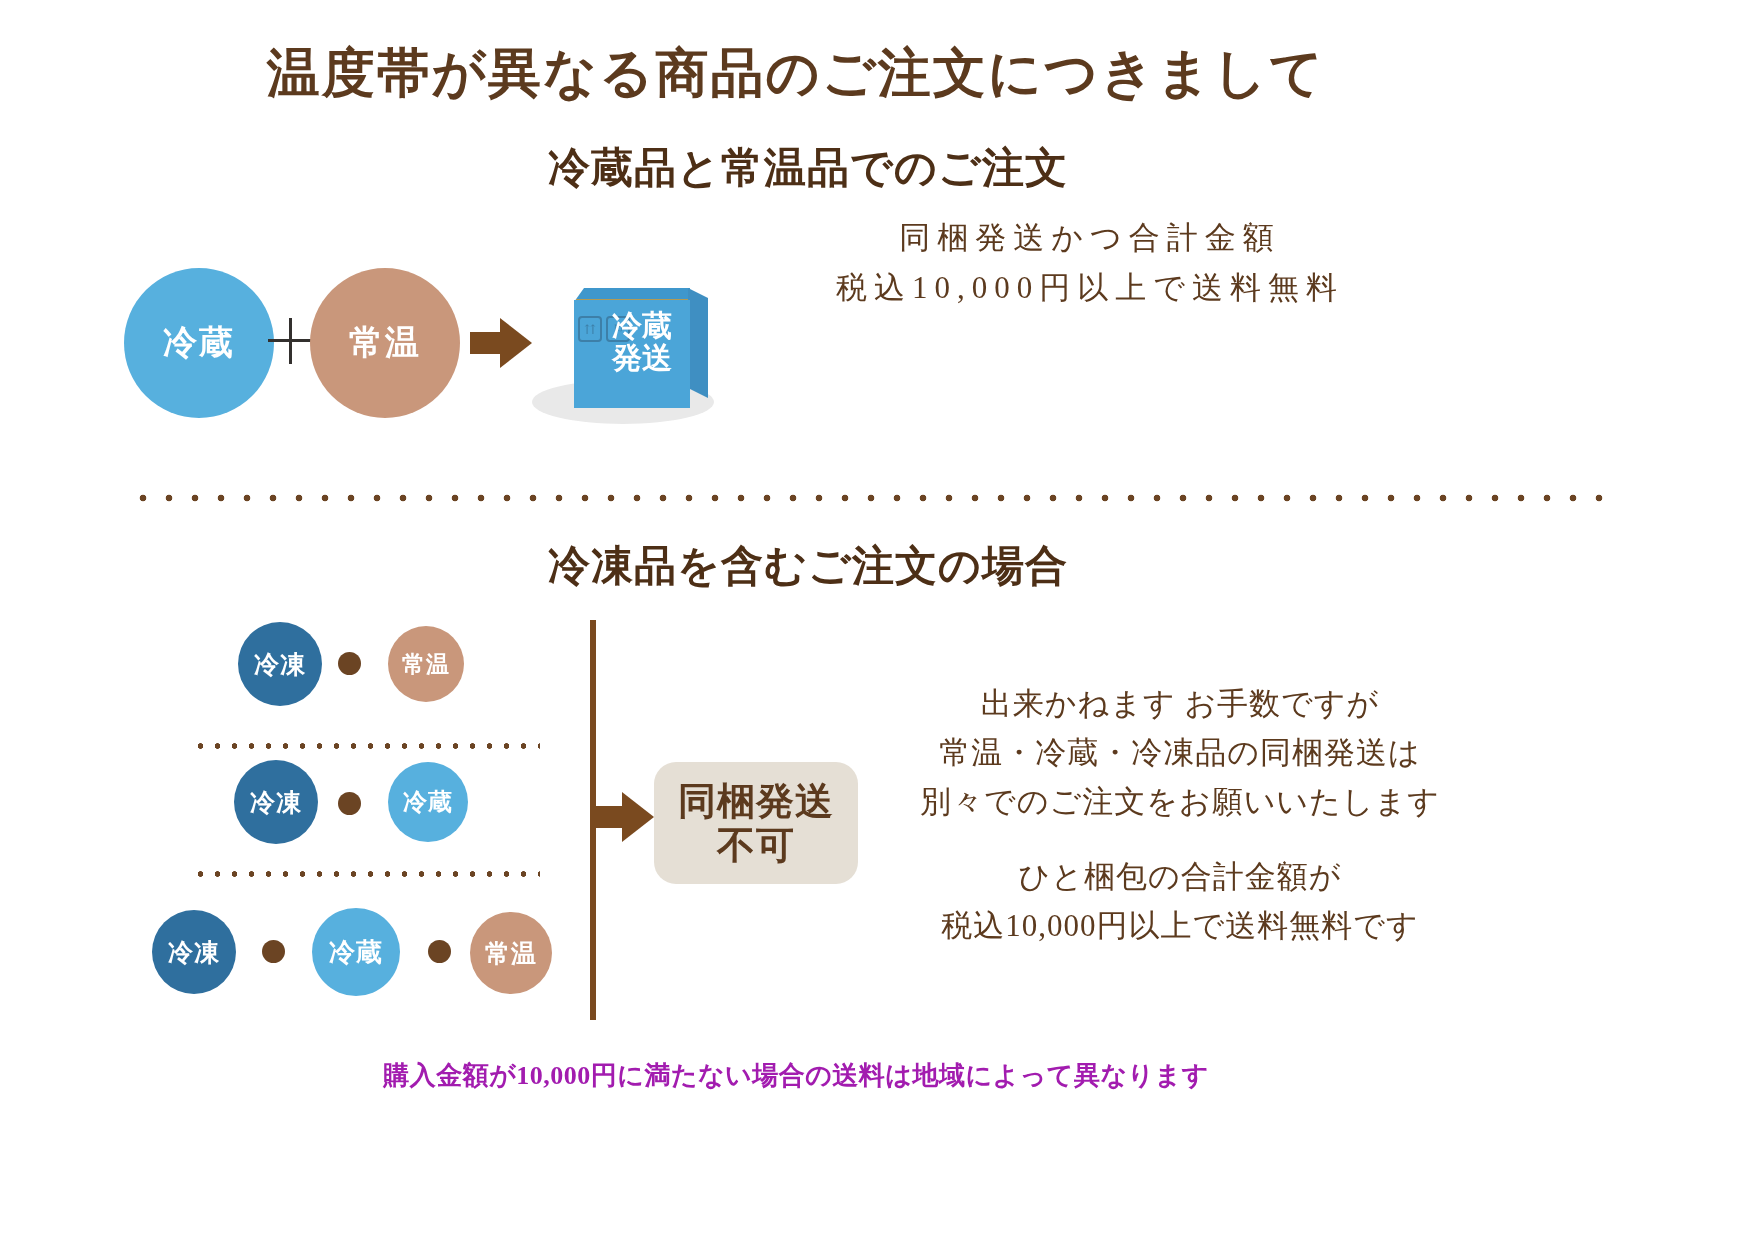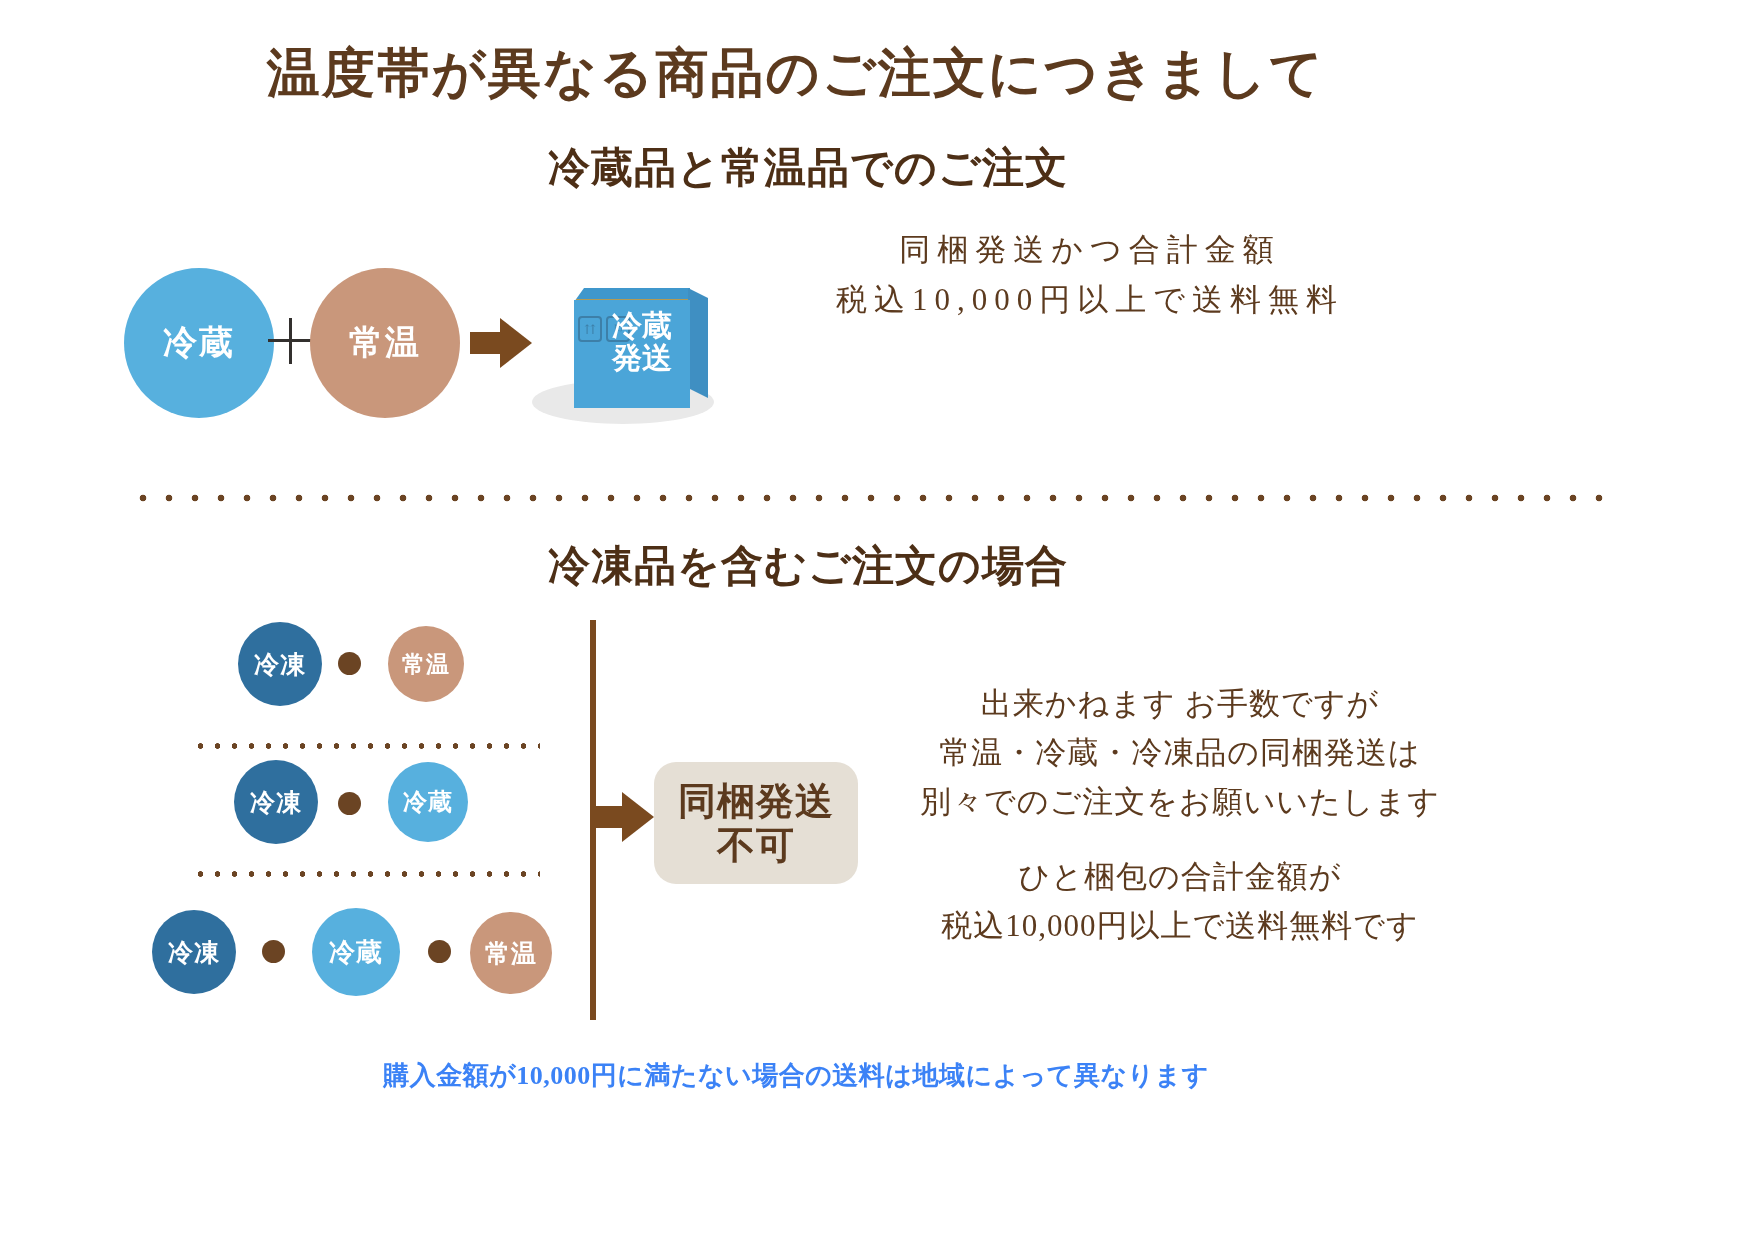--- a/index.html
+++ b/index.html
@@ -143,21 +143,21 @@
   .hi .glyph {
     position: absolute; left: 0; top: 0; width: 100%; height: 100%;
     display: flex; align-items: center; justify-content: center;
     font-size: 13px; color: #3d7fa8; line-height: 1;
   }
 
   
   .text-block { position: absolute; text-align: center; color: #5c3a1e; }
   .tb-line { white-space: nowrap; }
 
-  #tb1 { left: 780px; top: 225px; width: 620px; }
+  #tb1 { left: 780px; top: 213px; width: 620px; }
   #tb1 .wide { font-size: 31px; letter-spacing: 7px; line-height: 1.62; }
   #tb1 .gap { height: 28px; }
 
   #tb2 { left: 900px; top: 680px; width: 560px; }
   #tb2 .norm { font-size: 31px; letter-spacing: 1px; line-height: 1.58; }
   #tb2 .gap { height: 26px; }
 
   
   .dots-h {
     position: absolute;
@@ -226,21 +226,21 @@
     letter-spacing: 1px;
   }
 
   
   #footer-note {
     position: absolute;
     left: 0; top: 1058px; width: 100%;
     text-align: center;
     font-size: 26px;
     font-weight: bold;
-    color: #3b82f6;
+    color: #a21caf;
     letter-spacing: 0.5px;
   }
 </style>
 </head>
 <body>
 
 <div class="page">
 
   <div class="main-title">温度帯が異なる商品のご注文につきまして</div>
 

